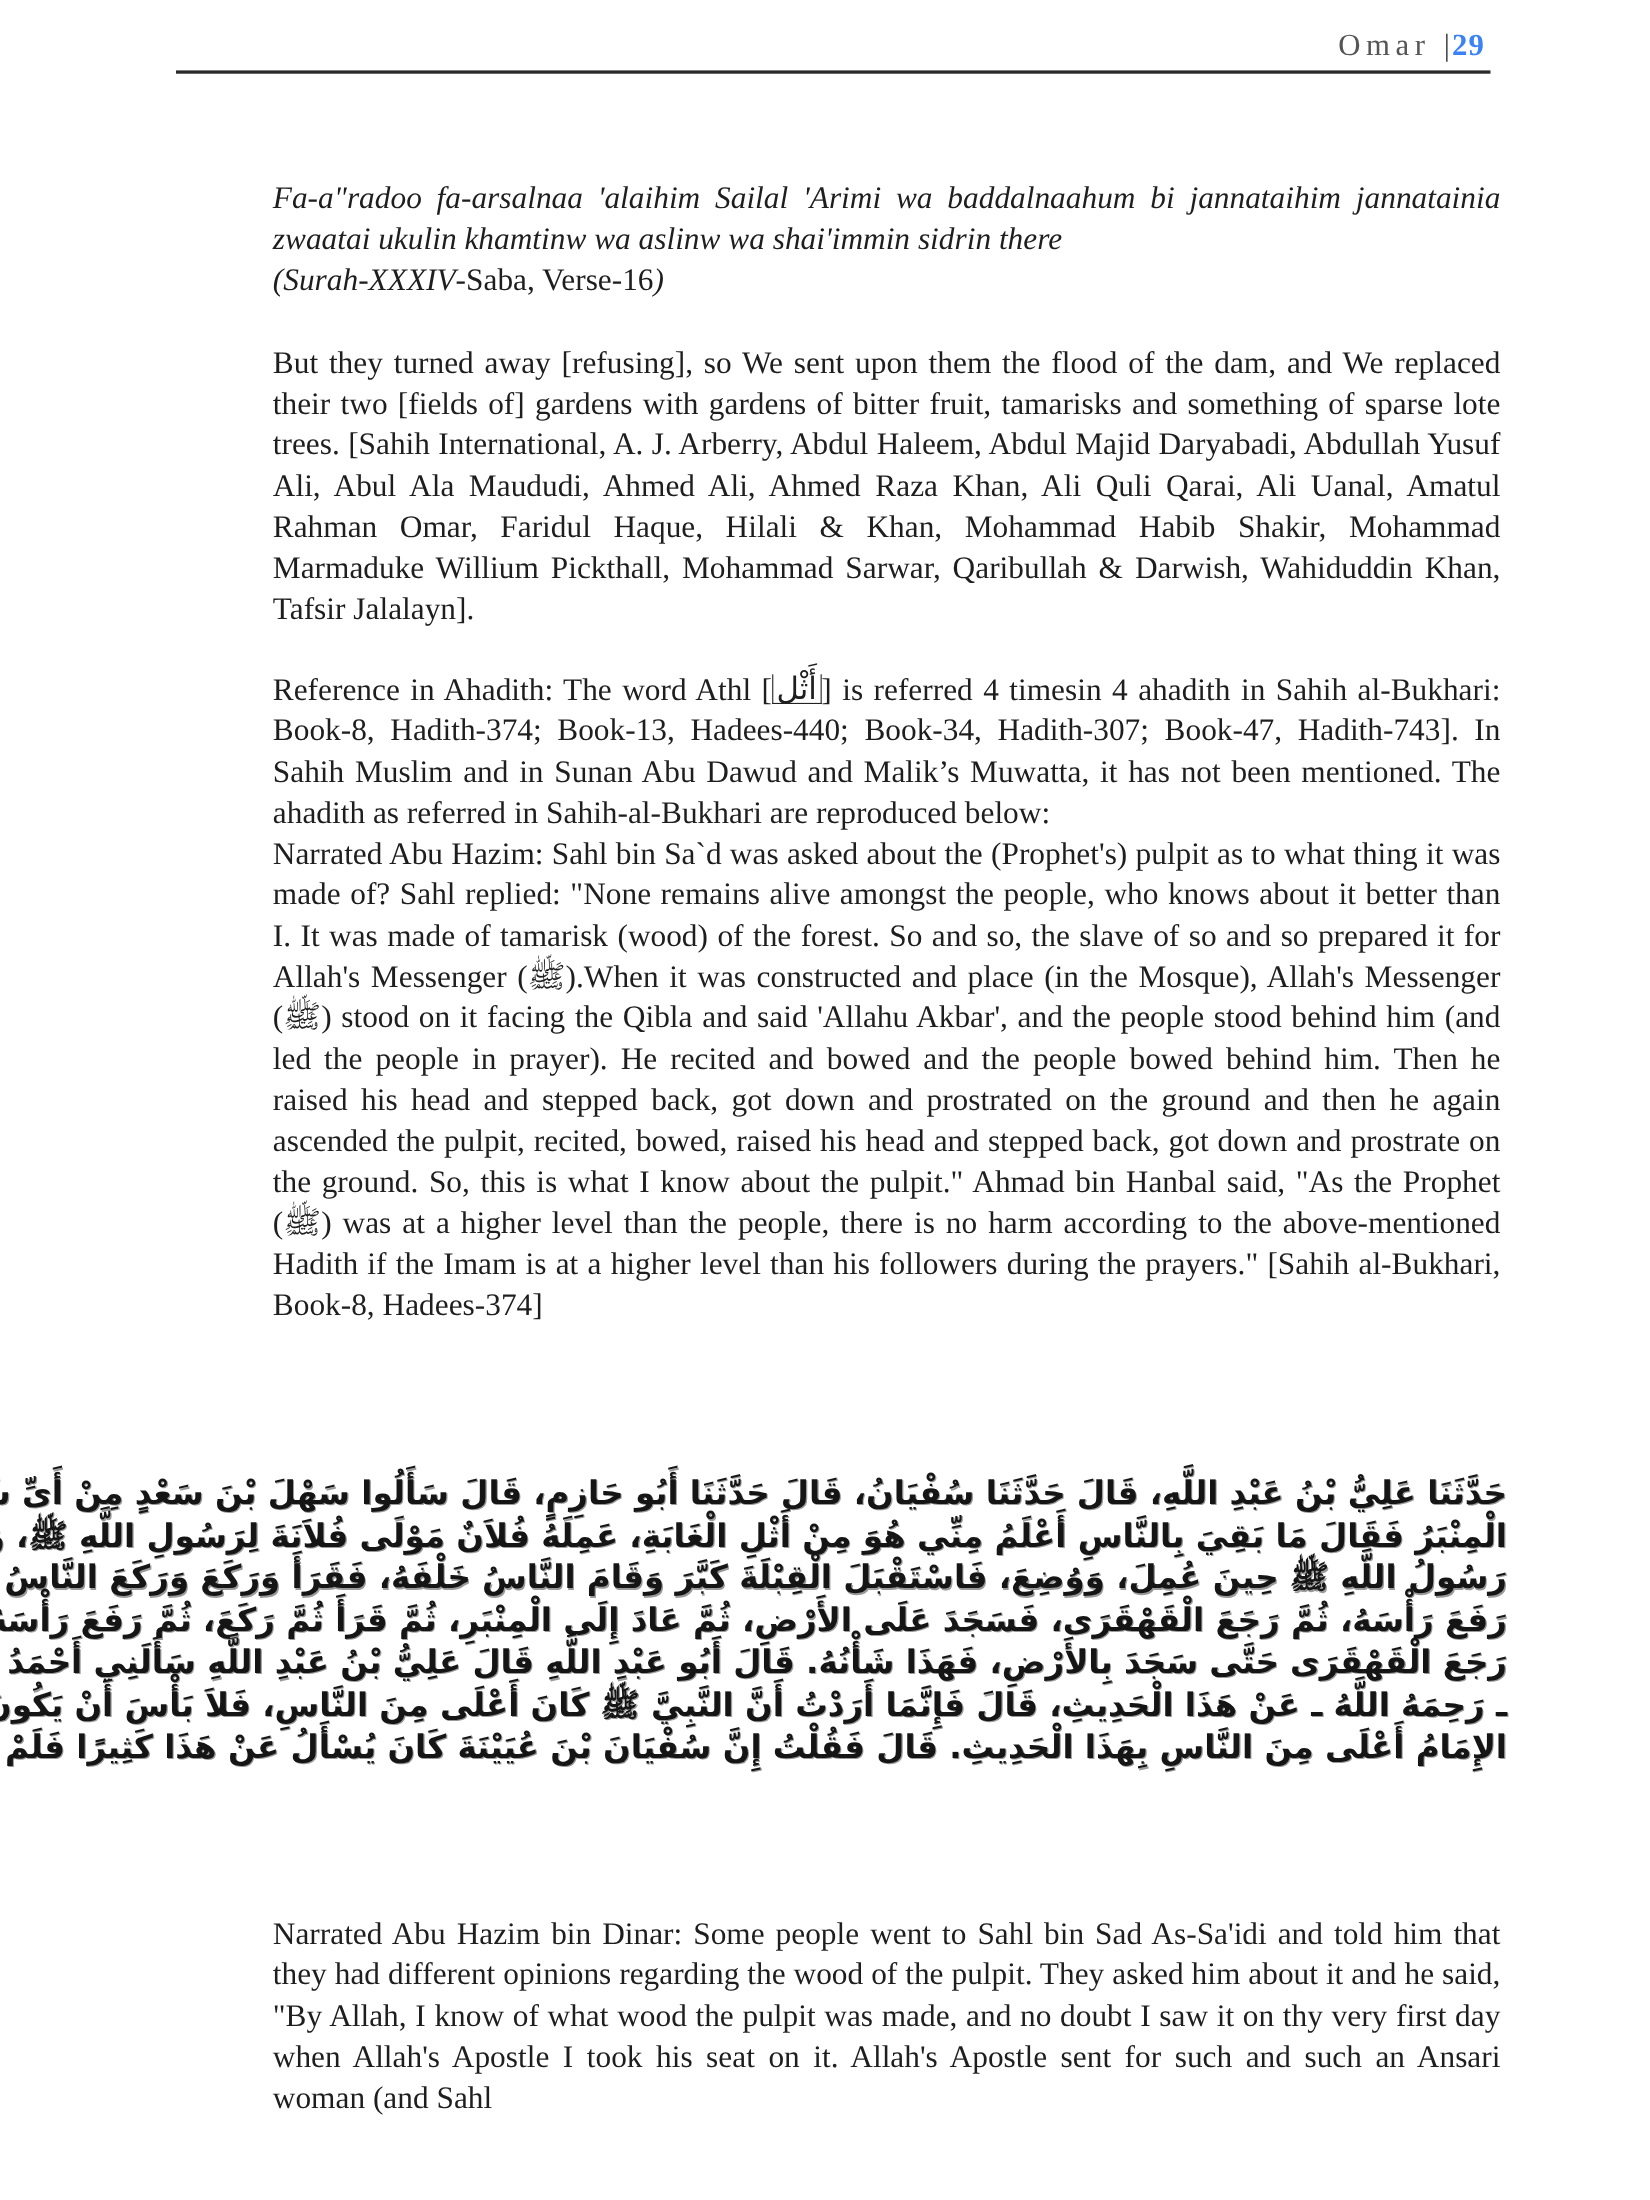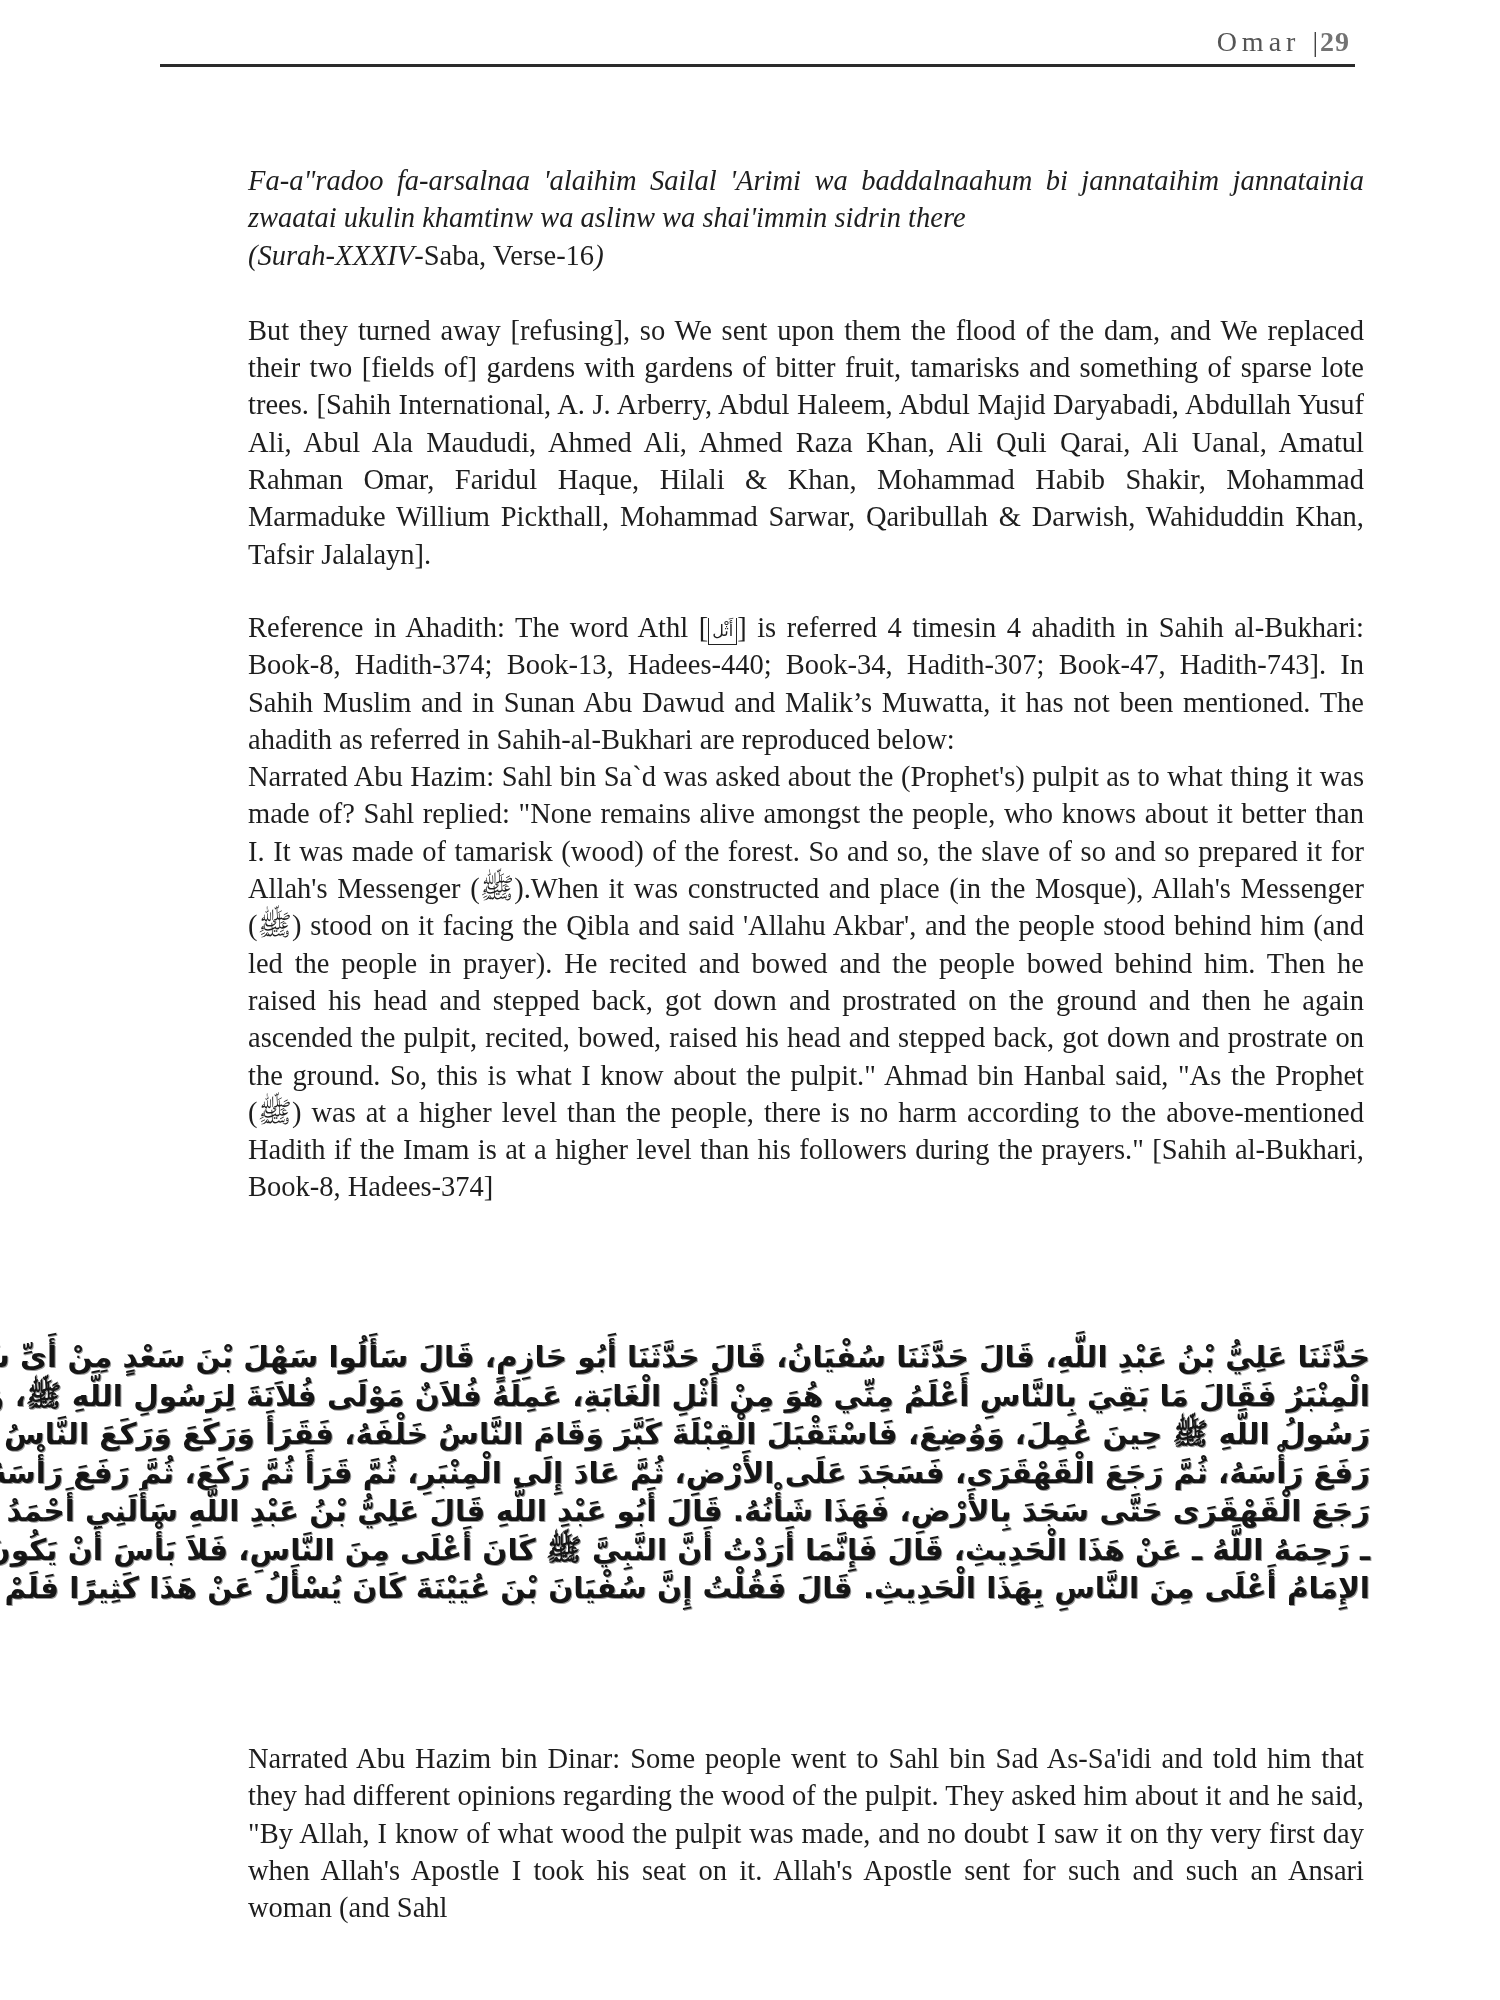--- a/index.html
+++ b/index.html
@@ -29,21 +29,21 @@
       font-size: 28px;
       letter-spacing: 5px;
       color: #555;
     }
     .page-label .sep {
       color: #444;
       letter-spacing: 2px;
     }
     .page-label .num {
       font-weight: bold;
-      color: #737373;
+      color: #3b82f6;
       letter-spacing: 1px;
     }
     .header-rule {
       position: absolute;
       left: 160px;
       top: 64px;
       width: 1195px;
       height: 3px;
       background: #2a2a2a;
     }
@@ -66,21 +66,21 @@
     }
     .translit .upright { font-style: normal; }
     .u { text-underline-offset: 4px; }
     .para-gap { margin-bottom: 36px; }
     .arabic-word-box {
       display: inline-block;
       border: 1.5px solid #222;
       border-top: none;
       padding: 0 3px;
       font-family: "DejaVu Sans", sans-serif;
-      font-size: 16px;
+      font-size: 28px;
       line-height: 26px;
       vertical-align: 1px;
     }
     .arabic-block {
       position: absolute;
       left: 170px;
       top: 1338px;
       width: 1200px;
       direction: rtl;
       font-family: "DejaVu Sans", sans-serif;

